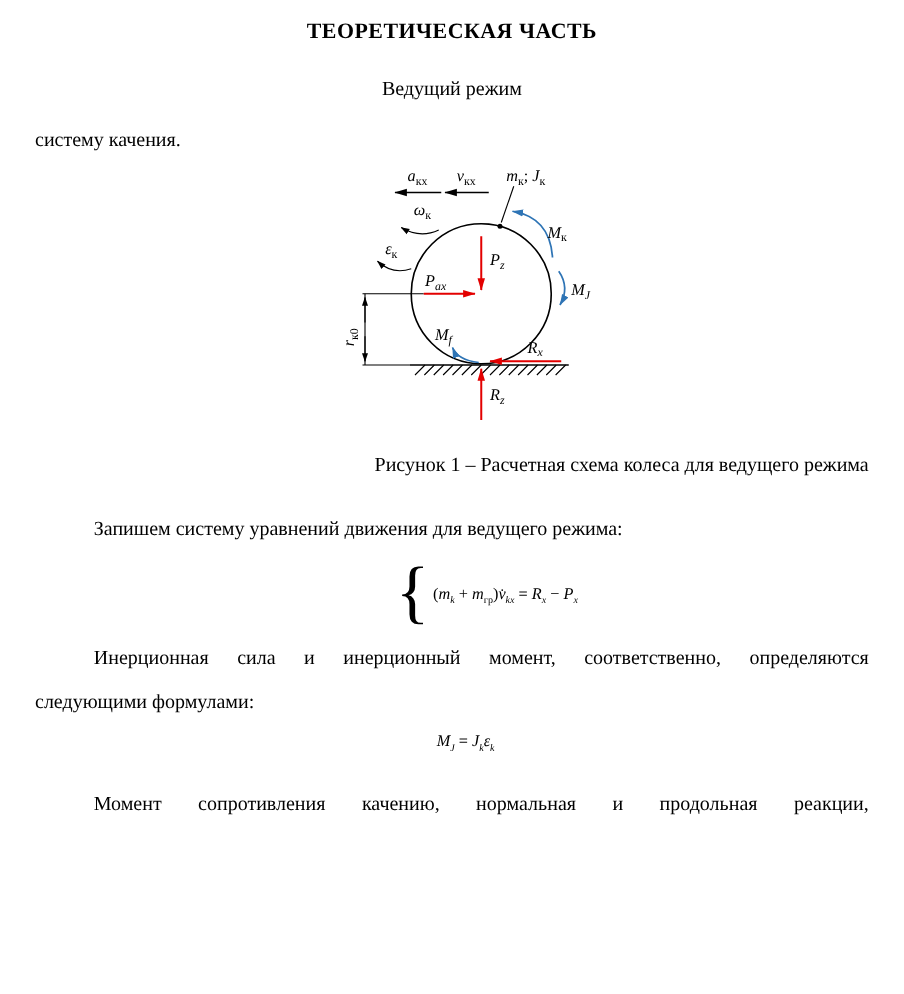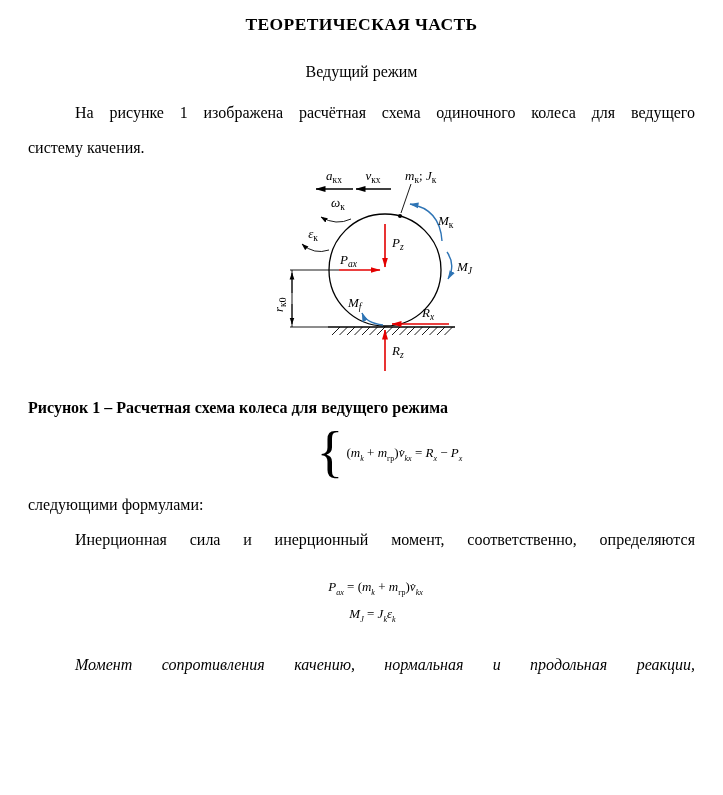--- a/index.html
+++ b/index.html
@@ -10,33 +10,33 @@
     font-size:16px;
   }
   .title{font-size:17.5px;font-weight:bold;text-align:center;letter-spacing:.4px;margin:0;}
   .subtitle{font-size:16px;font-weight:normal;text-align:center;margin:28px 0 0 0;}
   .para{margin:14px 0 0 0;line-height:35px;}
   .line{display:block;}
   .jline{text-align:justify;text-align-last:justify;}
   .indent{text-indent:47px;}
   .figure{margin-top:2px;display:flex;justify-content:center;}
   .figure svg{transform:translateX(23px);}
-  .caption{text-align:left;margin:12px 0 0 0;line-height:22px;font-weight:bold;}
+  .caption{text-align:right;margin:12px 0 0 0;line-height:22px;}
   .p2{margin-top:22px;}
   .p3{margin-top:10px;}
   
   .eq{white-space:pre;font-size:13px;line-height:27px;}
   .mi{font-style:italic;}
   sub{font-size:0.62em;line-height:0;}
   .system{display:flex;justify-content:center;align-items:center;margin-top:8px;transform:translateX(28px);}
   .brace{font-size:56px;line-height:.9;font-weight:400;margin-right:3px;}
   .eq-center{display:flex;justify-content:center;}
   .eqc1{margin-top:16px;transform:translateX(14px);}
   .eqc2{transform:translateX(11px);}
-  .p4{margin-top:20px;font-style:italic;}
+  .p4{margin-top:20px;}
   
   .dlabel{font-family:"Liberation Serif",serif;font-size:13px;fill:var(--ink,#000);}
   .dsub{font-size:9.5px;}
   .it{font-style:italic;}
   .s-ink{stroke:var(--ink,#000);stroke-width:1.3;fill:none;}
   .s-red{stroke:var(--red,#e30000);stroke-width:1.6;fill:none;}
   .s-blue{stroke:var(--blue,#2e74b5);stroke-width:1.4;fill:none;}
   .thin{stroke-width:0.9;}
   .fill-ink{fill:var(--ink,#000);}
   .fill-red{fill:var(--red,#e30000);}
@@ -44,21 +44,20 @@
 </style>
 </head>
 <body>
 
 <div class="page">
 
   <h1 class="title">ТЕОРЕТИЧЕСКАЯ ЧАСТЬ</h1>
   <h2 class="subtitle">Ведущий режим</h2>
 
   <p class="para">
-    <span class="line jline indent">На рисунке 1 изображена расчётная схема одиночного колеса для ведущего</span>
     <span class="line">систему качения.</span>
   </p>
 
   <div class="figure">
     <svg width="270" height="218" viewBox="0 0 270 218">
       <defs>
         <marker id="ah-k" markerUnits="userSpaceOnUse" markerWidth="10" markerHeight="7" refX="9.5" refY="3.5" orient="auto">
           <path d="M0,0.5 L10,3.5 L0,6.5 Z" class="fill-ink"></path>
         </marker>
         <marker id="ah-ks" markerUnits="userSpaceOnUse" markerWidth="7" markerHeight="6" refX="6.5" refY="3" orient="auto">
@@ -116,36 +115,36 @@
       <line x1="40" y1="160" x2="78" y2="160" class="s-ink thin"></line>
       <line x1="42" y1="103" x2="42" y2="160" class="s-ink thin"></line>
       <line x1="42" y1="126" x2="42" y2="106" class="s-ink thin" marker-end="url(#ah-ks)"></line>
       <line x1="42" y1="137" x2="42" y2="157" class="s-ink thin" marker-end="url(#ah-ks)"></line>
       <text class="dlabel" transform="translate(33,145) rotate(-90)"><tspan class="it">r</tspan><tspan class="dsub" dy="3">к0</tspan></text>
     </svg>
   </div>
 
   <p class="caption">Рисунок 1 – Расчетная схема колеса для ведущего режима</p>
 
+  <p class="para p2">
+    <span class="line indent">Запишем систему уравнений движения для ведущего режима:</span>
+  </p>
 
   <div class="system">
     <span class="brace">{</span>
     <div class="sys-lines">
       <div class="eq"><span>(</span><span class="mi">m</span><sub class="mi">k</sub><span> + </span><span class="mi">m</span><sub>гр</sub><span>)</span><span class="mi">v̇</span><sub class="mi">kx</sub><span> = </span><span class="mi">R</span><sub class="mi">x</sub><span> − </span><span class="mi">P</span><sub class="mi">x</sub></div>
     </div>
   </div>
 
   <p class="para p3">
+    <span class="line jline indent">Инерционная сила и инерционный момент, соответственно, определяются</span>
     <span class="line">следующими формулами:</span>
-    <span class="line jline indent">Инерционная сила и инерционный момент, соответственно, определяются</span>
   </p>
 
-  <div class="eq-center eqc1">
-    <div class="eq"><span class="mi">P</span><sub class="mi">ax</sub><span> = </span><span>(</span><span class="mi">m</span><sub class="mi">k</sub><span> + </span><span class="mi">m</span><sub>гр</sub><span>)</span><span class="mi">v̇</span><sub class="mi">kx</sub></div>
-  </div>
 
   <div class="eq-center eqc2">
     <div class="eq"><span class="mi">M</span><sub class="mi">J</sub><span> = </span><span class="mi">J</span><sub class="mi">k</sub><span class="mi">ε</span><sub class="mi">k</sub></div>
   </div>
 
   <p class="para p4">
     <span class="line jline indent">Момент сопротивления качению, нормальная и продольная реакции,</span>
   </p>
 
 </div>

